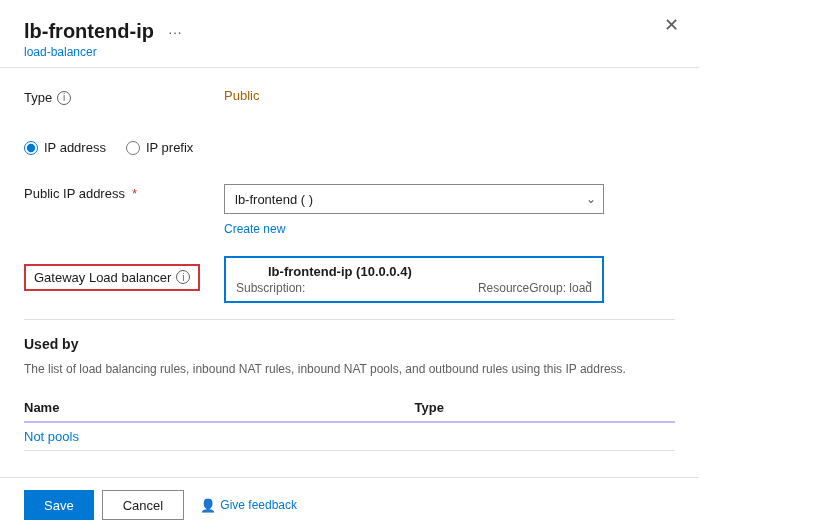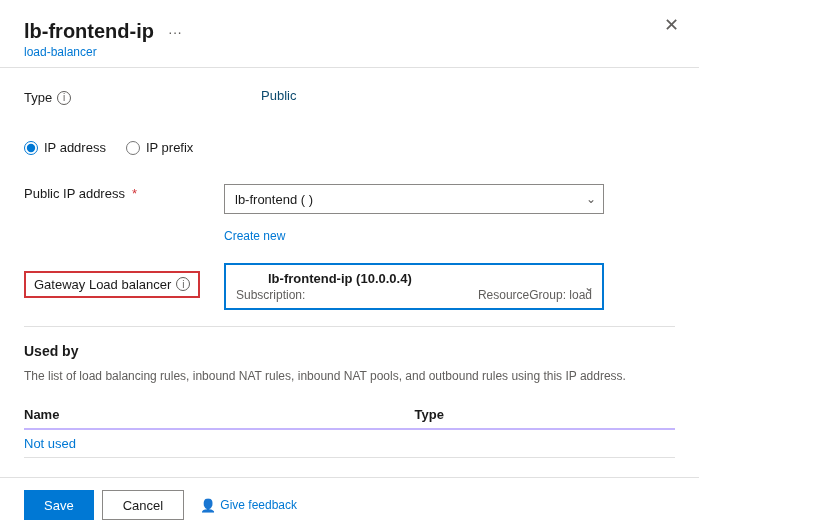--- a/index.html
+++ b/index.html
@@ -86,23 +86,22 @@
       color: #605e5c;
       cursor: pointer;
       flex-shrink: 0;
     }
     .form-control {
       flex: 1;
       padding-top: 4px;
     }
     .static-text {
       font-size: 13px;
-      color: #0c4a6e;
+      color: #a16207;
       padding-top: 6px;
-      margin-left: 37px;
     }
     .radio-group {
       display: flex;
       align-items: center;
       gap: 20px;
       padding-top: 4px;
     }
     .radio-option {
       display: flex;
       align-items: center;
@@ -138,21 +137,21 @@
       position: absolute;
       right: 8px;
       top: 50%;
       transform: translateY(-50%);
       pointer-events: none;
       color: #605e5c;
       font-size: 12px;
     }
     .create-new-link {
       display: block;
-      margin-top: 15px;
+      margin-top: 8px;
       font-size: 12px;
       color: #0078d4;
       cursor: pointer;
       text-decoration: none;
     }
     .gateway-dropdown {
       width: 380px;
       border: 2px solid #0078d4;
       background: #fff;
     }
@@ -358,21 +357,21 @@
       <div class="used-by-desc">The list of load balancing rules, inbound NAT rules, inbound NAT pools, and outbound rules using this IP address.</div>
       <table class="table">
         <thead>
           <tr>
             <th style="width:60%;">Name</th>
             <th>Type</th>
           </tr>
         </thead>
         <tbody id="used-by-tbody">
         <tr>
-              <td>Not used</td>
+              <td>Not pools</td>
               <td class="type-col"></td>
             </tr>
           </tbody>
       </table>
     </div>
 
   </div>
 
   <div class="panel-footer">
     <button class="btn-primary">Save</button>

